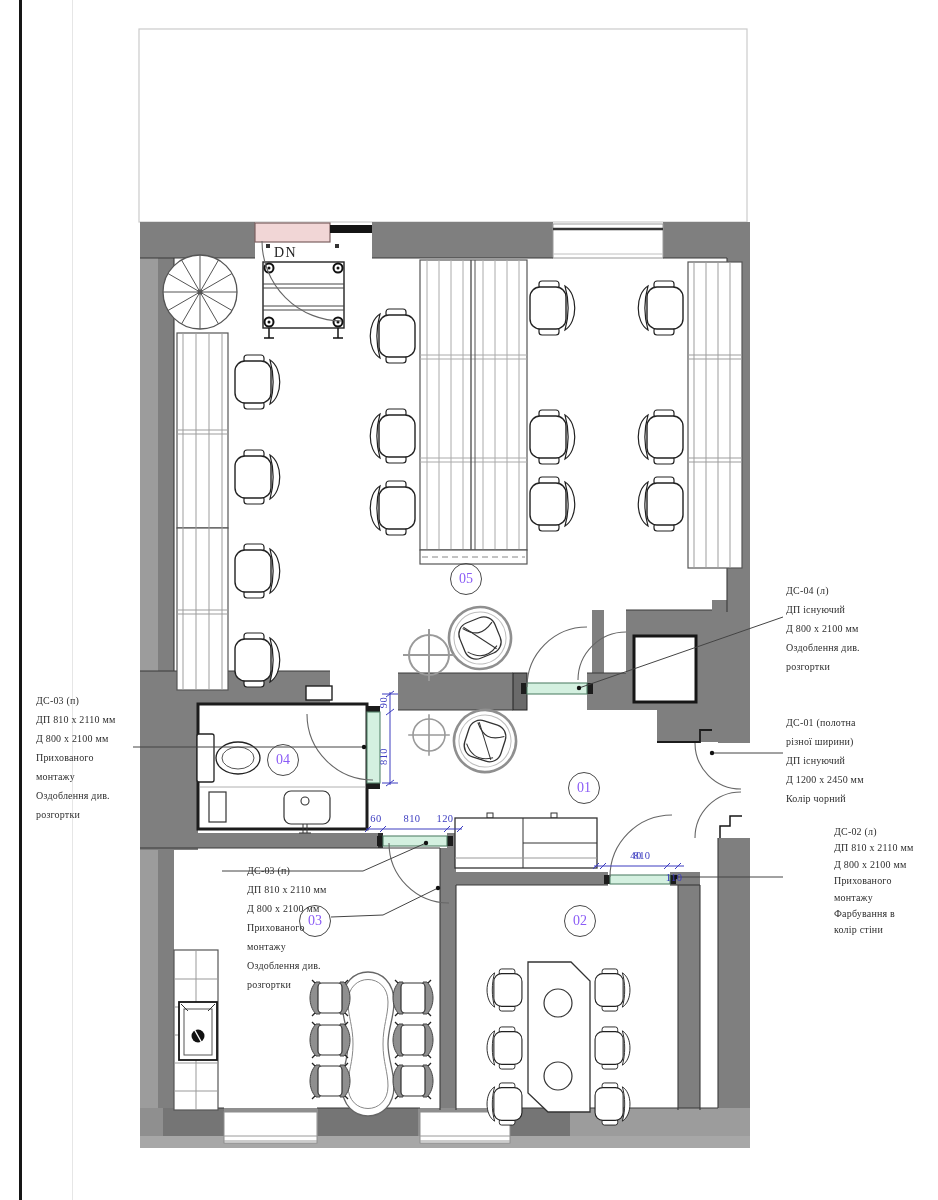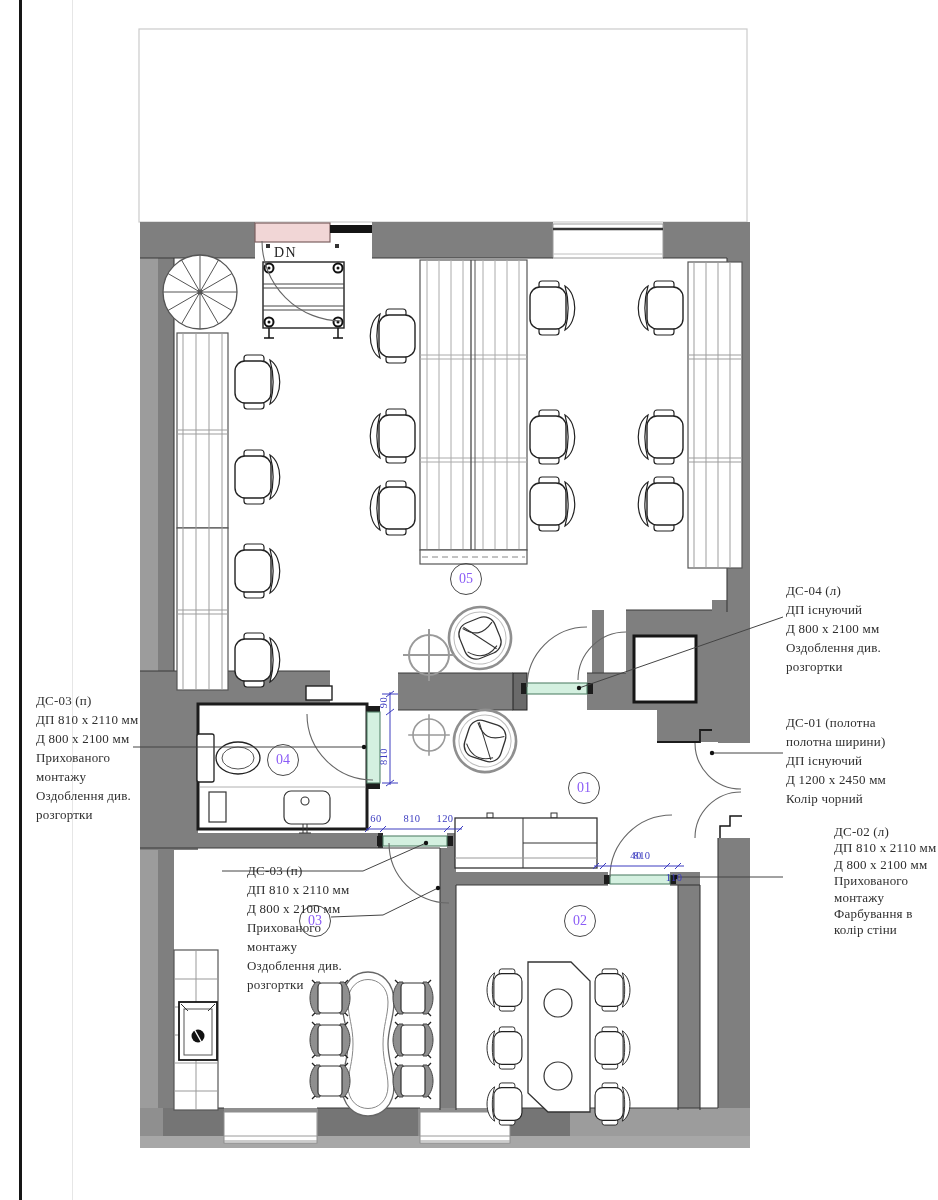--- a/index.html
+++ b/index.html
@@ -1,21 +1,21 @@
 <!DOCTYPE html>
 <html><head>
 <meta charset="utf-8">
 <style>
   html,body{margin:0;padding:0;background:#ffffff;}
   .canvas{
     position:relative;width:938px;height:1200px;background:#ffffff;overflow:hidden;
     font-family:Liberation Serif, serif;
   }
   .canvas svg{position:absolute;left:0;top:0;}
-  .ann{position:absolute;font-size:13px;line-height:19px;color:#2e2e2e;
+  .ann{position:absolute;font-size:10px;line-height:19px;color:#2e2e2e;
        letter-spacing:.2px;white-space:nowrap;z-index:5;}
   .ann.tight{line-height:16.4px;margin-left:48px;}
   .room-label{position:absolute;width:30px;height:30px;border:1.6px solid #4a4a4a;
       border-radius:50%;display:flex;align-items:center;justify-content:center;
       font-size:14px;color:#8b5cf6;z-index:5;background:transparent;}
   .dn{position:absolute;left:274px;top:245px;font-size:14px;color:#222;
       letter-spacing:1.5px;z-index:5;font-weight:500;}
   .dim{position:absolute;font-size:10.5px;color:#3c3cc0;letter-spacing:.4px;
        text-align:center;z-index:5;}
   .dim.v{transform:rotate(-90deg);transform-origin:center;}
@@ -418,21 +418,21 @@
 <div class="ann" style="left:786px;top:581px;">
   <div>ДС-04 (л)</div>
   <div>ДП існуючий</div>
   <div>Д 800 x 2100 мм</div>
   <div>Оздоблення див.</div>
   <div>розгортки</div>
 </div>
 
 <div class="ann" style="left:786px;top:713px;">
   <div>ДС-01 (полотна</div>
-  <div>полотна ширини)</div>
+  <div>різної ширини)</div>
   <div>ДП існуючий</div>
   <div>Д 1200 x 2450 мм</div>
   <div>Колір чорний</div>
 </div>
 
 <div class="ann tight" style="left:786px;top:824px;">
   <div>ДС-02 (л)</div>
   <div>ДП 810 x 2110 мм</div>
   <div>Д 800 x 2100 мм</div>
   <div>Прихованого</div>

